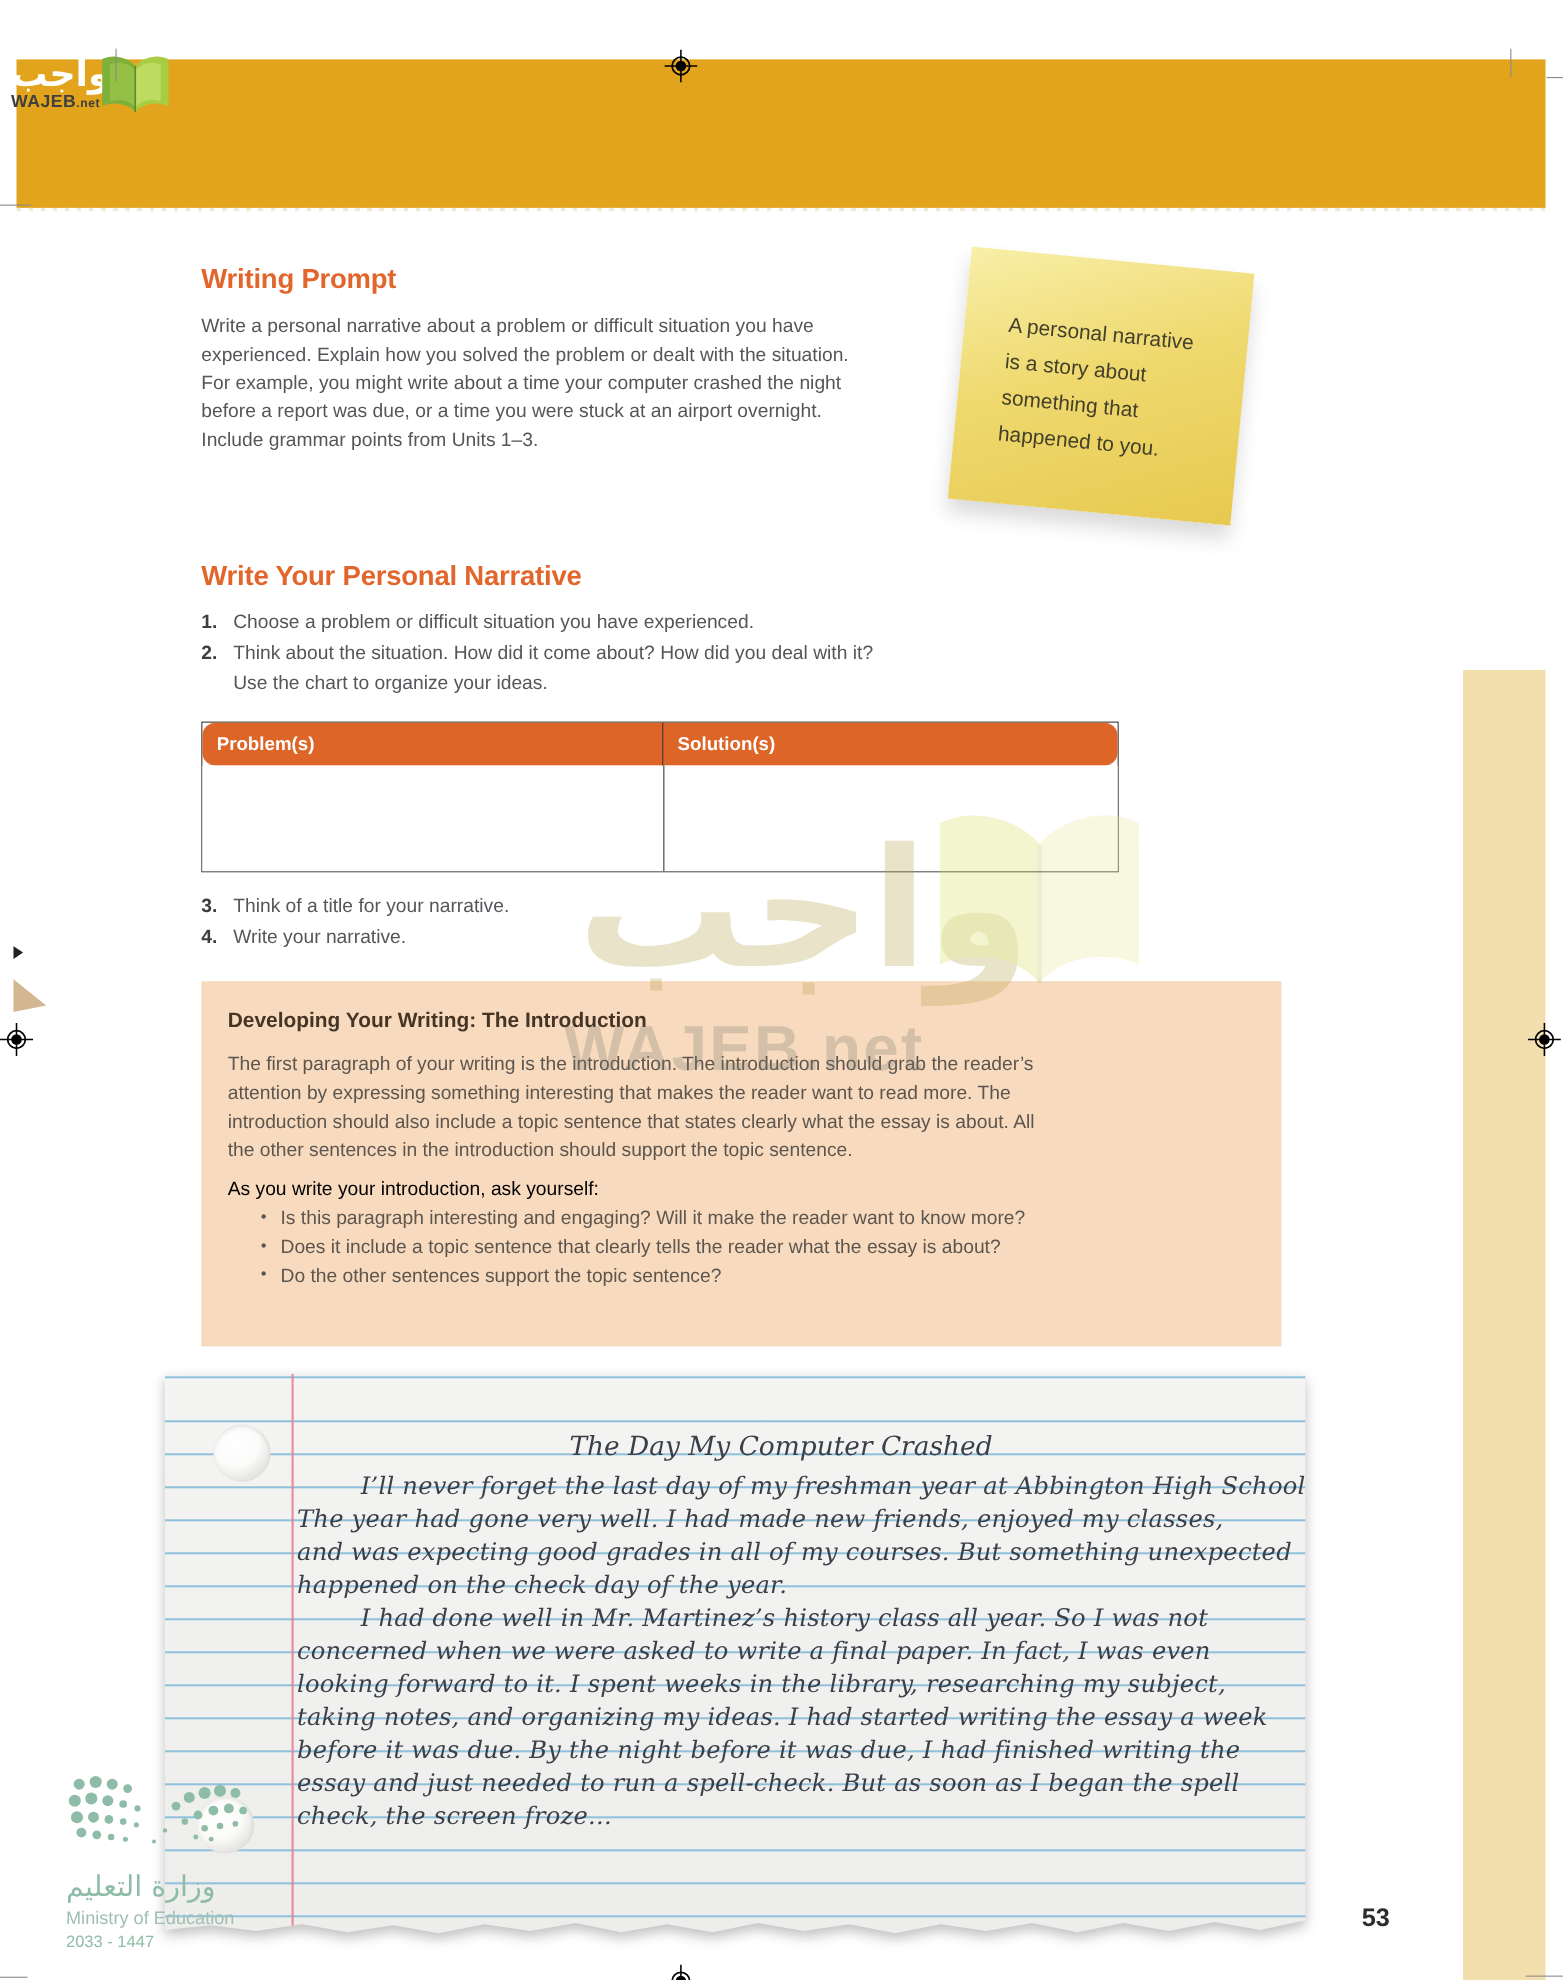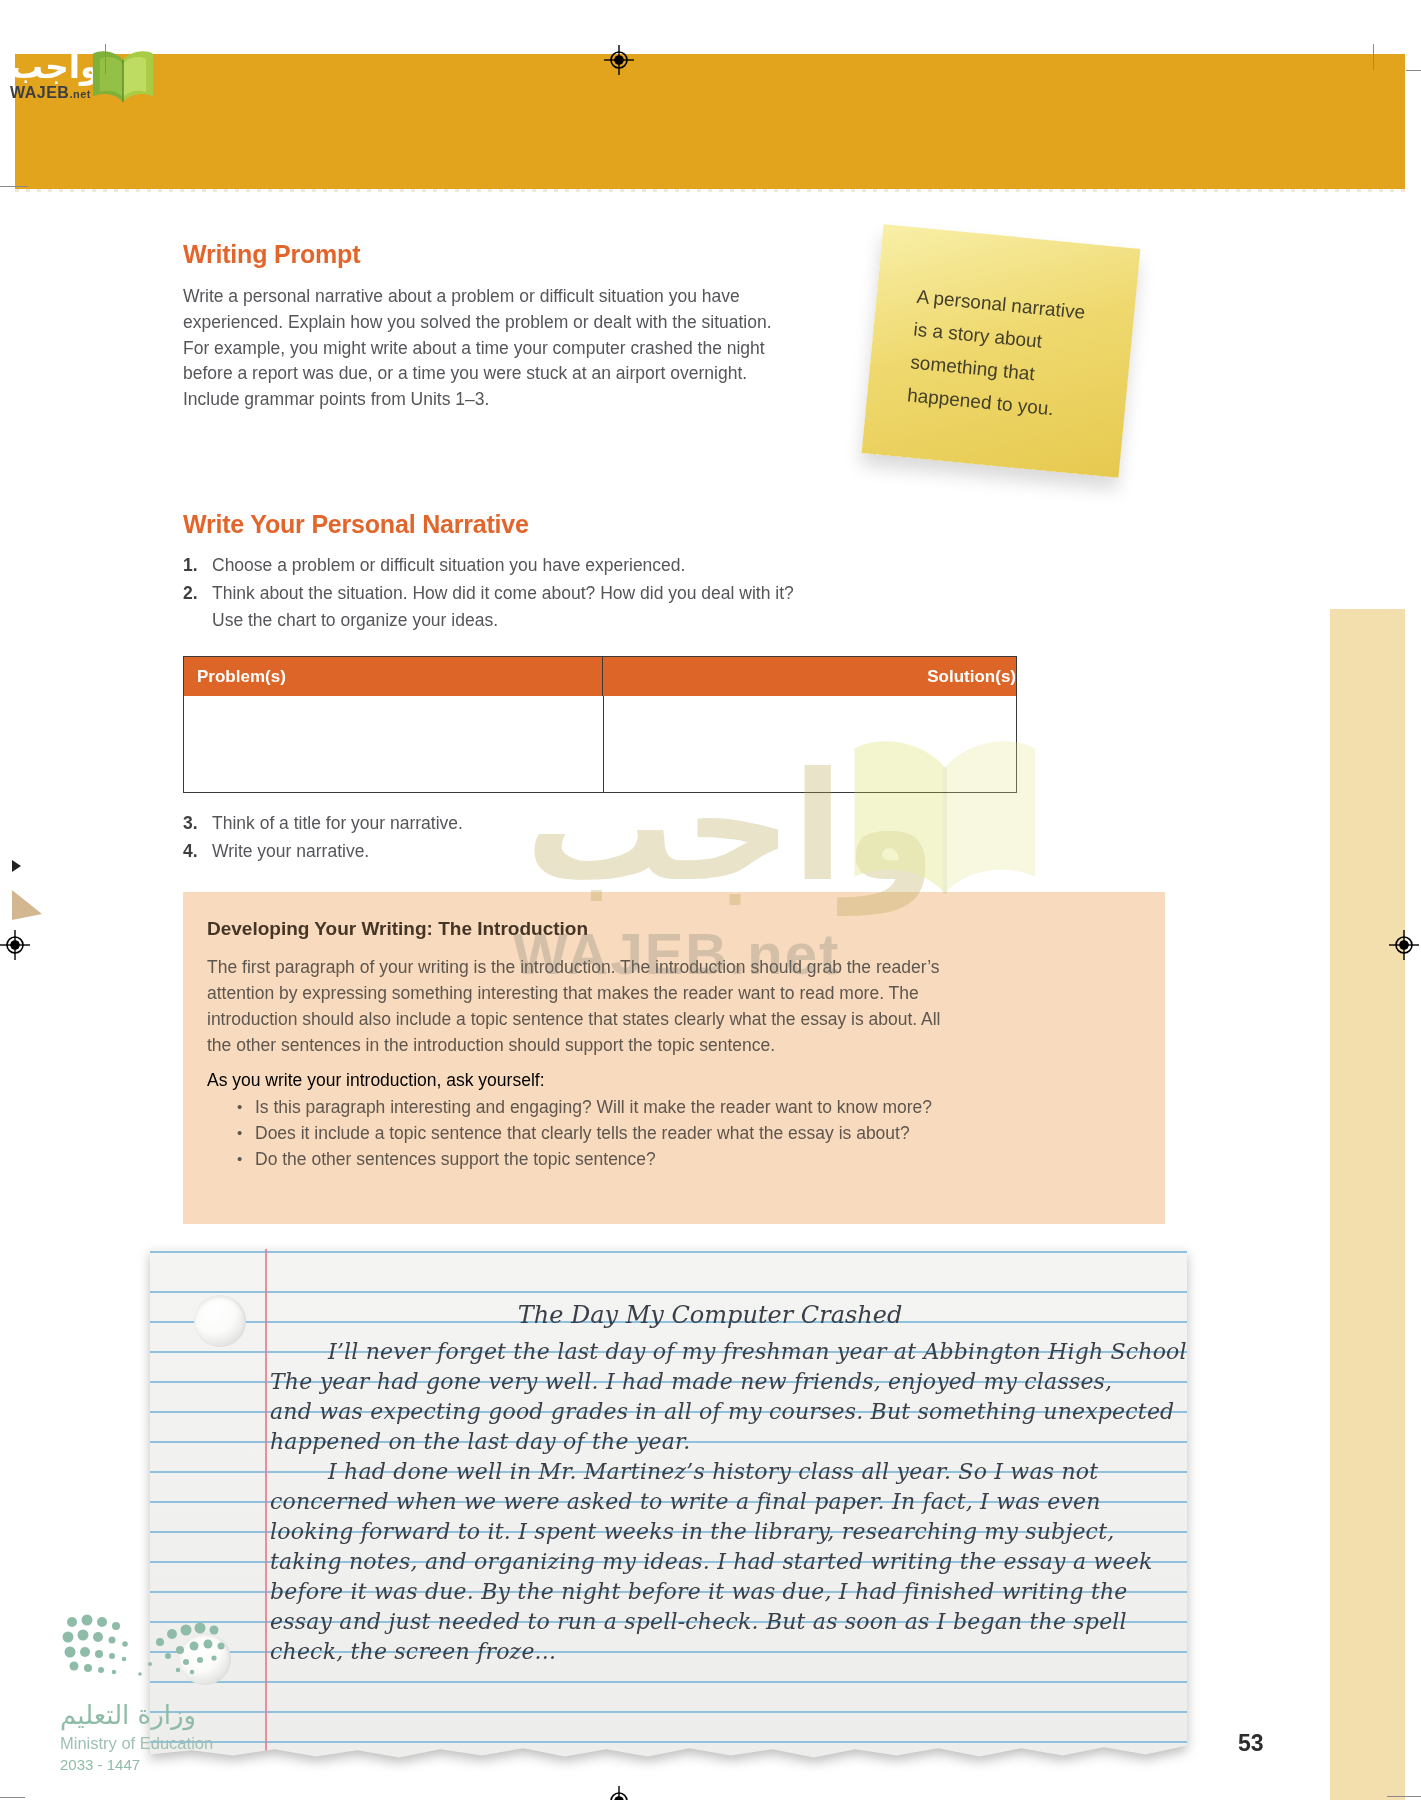--- a/index.html
+++ b/index.html
@@ -41,24 +41,24 @@
 
   
   .steps{position:absolute;left:183px;width:760px;}
   #steps-before{top:508px;} #steps-after{top:766px;}
   .step{display:flex;gap:9px;font-size:17.5px;line-height:27.5px;}
   .step .num{font-weight:bold;color:#3e3e40;min-width:20px;}
   .step .txt{white-space:pre-line;}
 
   
   .org-table{position:absolute;left:183px;top:612px;width:832px;border:1.5px solid #3a3a3a;}
-  .org-head{display:flex;background:var(--tableHeader);height:39px;}
+  .org-head{display:flex;background:var(--tableHeader);height:39px;border-radius:12px;}
   .org-head .cell{color:#fff;font-weight:bold;font-size:17px;line-height:39px;padding-left:13px;box-sizing:border-box;}
   .org-head .c1{width:419px;border-right:1.5px solid #3a3a3a;}
-  .org-head .c2{flex:1;text-align:right;}
+  .org-head .c2{flex:1;}
   .org-body{display:flex;height:96px;background:#fff;}
   .org-body .c1{width:419px;border-right:1.5px solid #3a3a3a;}
 
   
   .devbox{position:absolute;left:183px;top:848px;width:982px;height:332px;background:var(--peach);box-sizing:border-box;
           padding:26px 26px 0 24px;z-index:2;}
   .devbox .title{font-size:19px;font-weight:bold;color:#453526;margin-bottom:14px;position:relative;z-index:4;}
   .devbox .para{font-size:17.5px;line-height:26px;color:#5d564f;position:relative;z-index:4;}
   .devbox .ask{font-size:17.5px;line-height:26px;color:#000000;margin-top:9px;position:relative;z-index:4;}
   .devbox .bullets{margin-top:1px;position:relative;z-index:4;}
@@ -223,21 +223,21 @@
   <div class="paper-wrap">
     <div class="paper">
       <div class="margin-line"></div>
       <div class="hole" id="hole1"></div>
       <div class="hole" id="hole2"></div>
       <div class="h-title hand">The Day My Computer Crashed</div>
       <div class="h-lines hand">
           <div class="hline indent"><span class="txt">I’ll never forget the last day of my freshman year at Abbington High School.</span></div>
           <div class="hline"><span class="txt">The year had gone very well. I had made new friends, enjoyed my classes,</span></div>
           <div class="hline"><span class="txt">and was expecting good grades in all of my courses. But something unexpected</span></div>
-          <div class="hline"><span class="txt">happened on the last day of the year.</span></div>
+          <div class="hline"><span class="txt">happened on the check day of the year.</span></div>
           <div class="hline indent"><span class="txt">I had done well in Mr. Martinez’s history class all year. So I was not</span></div>
           <div class="hline"><span class="txt">concerned when we were asked to write a final paper. In fact, I was even</span></div>
           <div class="hline"><span class="txt">looking forward to it. I spent weeks in the library, researching my subject,</span></div>
           <div class="hline"><span class="txt">taking notes, and organizing my ideas. I had started writing the essay a week</span></div>
           <div class="hline"><span class="txt">before it was due. By the night before it was due, I had finished writing the</span></div>
           <div class="hline"><span class="txt">essay and just needed to run a spell-check. But as soon as I began the spell</span></div>
           <div class="hline"><span class="txt">check, the screen froze...</span></div>
         </div>
     </div>
   </div>

